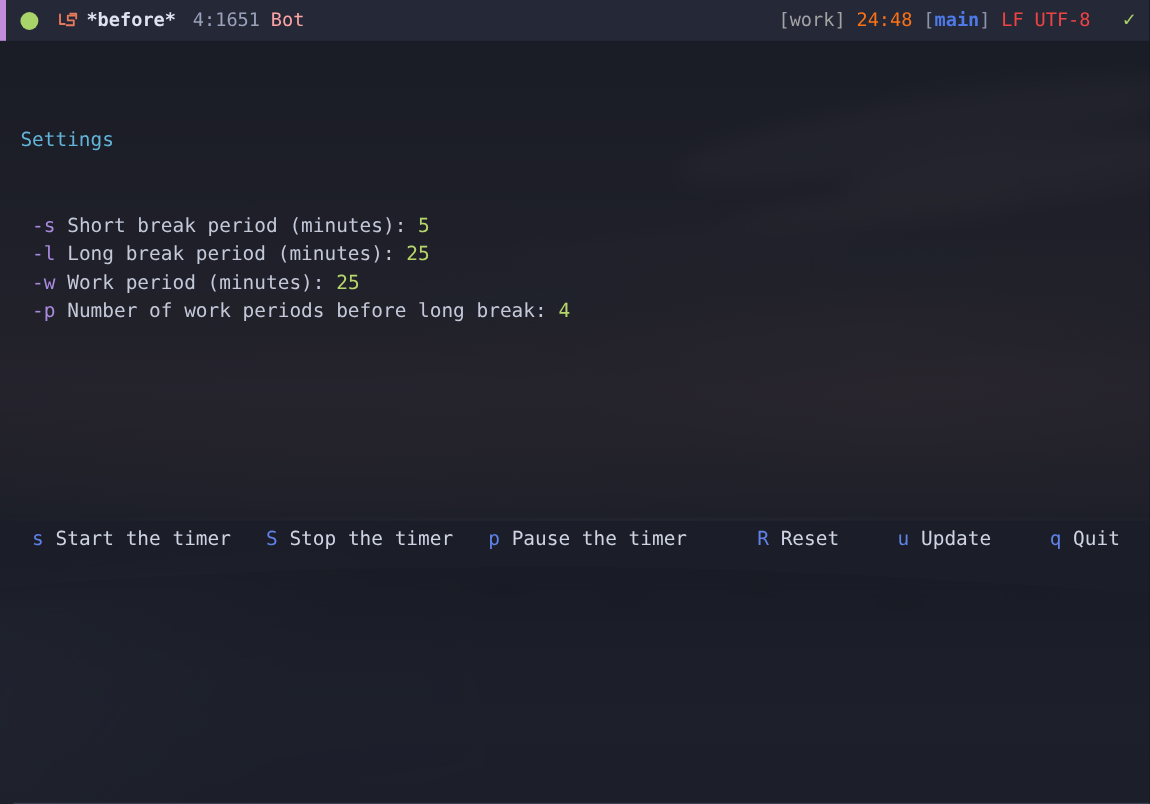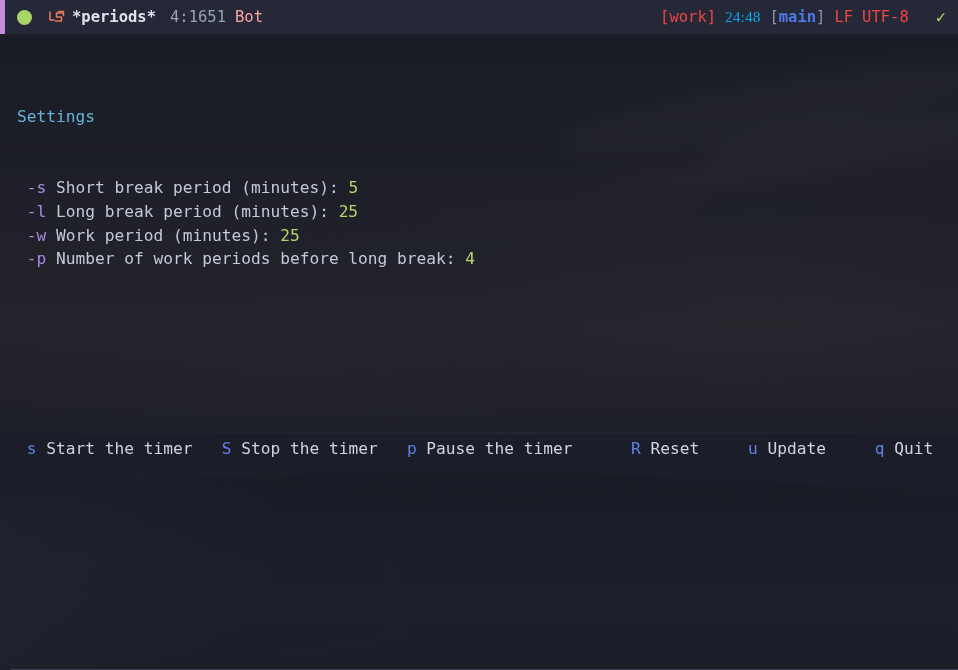--- a/index.html
+++ b/index.html
@@ -161,22 +161,22 @@
   .ml-bot { color: #fca5a5; }
 
   #ml-right {
     margin-left: auto;
     display: flex;
     align-items: center;
     padding-right: 12px;
     gap: 0;
   }
   .ml-sep { width: 9px; display: inline-block; }
-  .ml-project { color: #ef4444; }
-  .ml-timer  { color: #0ea5e9; font-family: Liberation Serif, serif; }
+  .ml-project { color: #a3a3a3; }
+  .ml-timer  { color: #f97316; }
   .ml-brk    { color: #8d94ad; }
   .ml-branch { color: #4d7ae8; font-weight: bold; }
   .ml-enc    { color: #ef4444; }
   .ml-major  { color: #b8d66e; font-weight: bold; }
   .ml-check  { color: #a9d46a; font-size: 17px; }
 
   
   #buffer {
     position: absolute;
     left: 11px; top: 34px;
@@ -239,21 +239,21 @@
       <span class="ml-dot"></span>
       <span class="ml-modeicon">
         <svg width="17" height="15" viewBox="0 0 34 30" aria-hidden="true">
           <g fill="none" stroke="#e8795a" stroke-width="3.1" stroke-linejoin="round" stroke-linecap="round">
             <path d="M4 4 V20 H12"></path>
             <path d="M29 6 H17 V14 H27 V22 H15"></path>
             <path d="M21 3 L31 3 L31 11"></path>
           </g>
         </svg>
       </span>
-      <span class="ml-buffer">*periods*</span>
+      <span class="ml-buffer">*before*</span>
       <span class="ml-pos">4:1651</span>
       <span class="ml-bot">Bot</span>
     </div>
 
     <div id="ml-right">
       <span class="ml-project">[work]</span>
       <span class="ml-sep"></span>
       <span class="ml-timer">24:48</span>
       <span class="ml-sep"></span>
       <span class="ml-brk">[</span>

